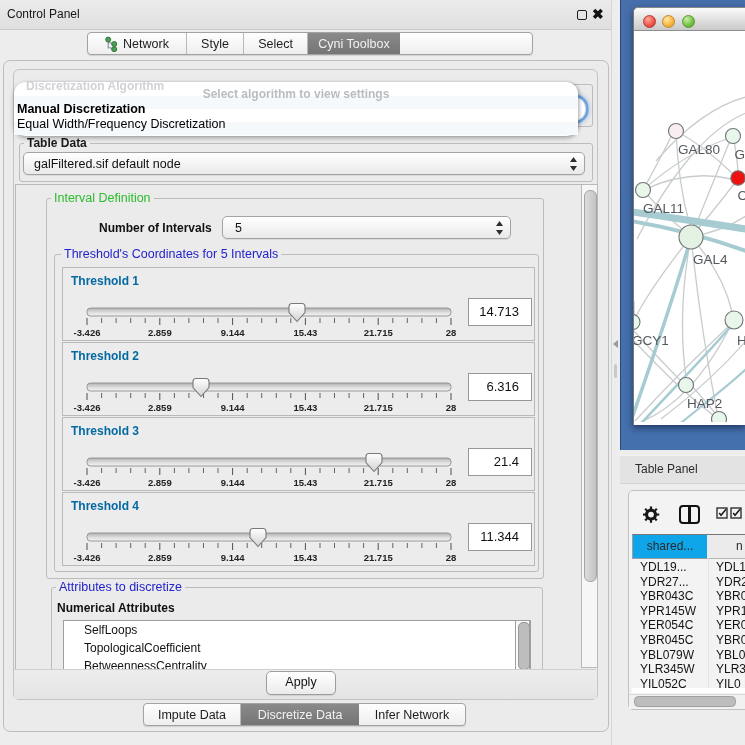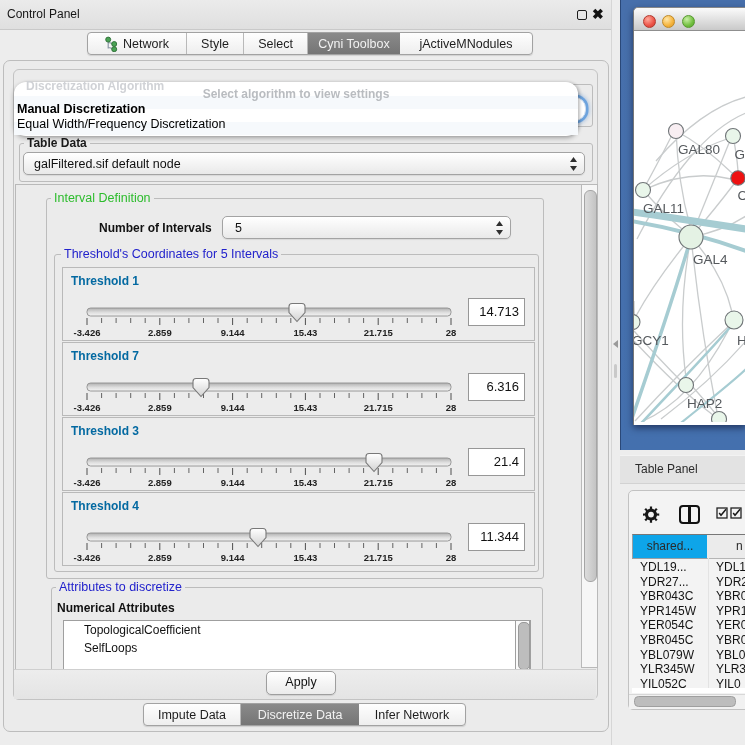--- a/index.html
+++ b/index.html
@@ -31,21 +31,21 @@
 #viewC{left:15px;top:184px;width:566px;height:484px;border:1px solid #b9b9b9;background:#ebebeb;overflow:hidden;border-right:none}
 #vsb{left:581px;top:184px;width:17px;height:484px;background:#f6f6f6;border:1px solid #b9b9b9;box-sizing:border-box}
 #vsb .th{position:absolute;left:2px;top:5px;width:11px;height:390px;border-radius:6px;
  background:linear-gradient(90deg,#dcdcdc,#c3c3c3);border:1px solid #a5a5a5}
 
 .thp{position:absolute;border:1px solid #b9b9b9;background:#ececec}
 .tht{position:absolute;left:8px;top:6px;font-size:12px;font-weight:bold;color:#0369a1}
 .sld{position:absolute;left:0;top:0}
 .tlb{position:absolute;top:58.5px;transform:translateX(-50%);font-size:9.5px;font-weight:bold;color:#222}
 .tvb{position:absolute;left:405px;top:30px;width:50px;height:26px;background:#fff;border:1px solid #979797;
- font-size:13px;color:#111;text-align:right;padding-right:5px;line-height:26px}
+ font-size:13px;color:#111;text-align:right;padding-right:12px;line-height:26px}
 
 #nlist{left:62px;top:619px;width:466px;height:60px;background:#fff;border:1px solid #9f9f9f;font-size:12px;color:#111}
 #nlist div{padding-left:20px;height:18px;line-height:18px}
 #lsb{left:514px;top:619px;width:15px;height:60px;background:#fafafa;border:1px solid #9f9f9f;box-sizing:border-box}
 #lsb .th{position:absolute;left:1.5px;top:1px;width:10px;height:46px;border-radius:5px;background:#bdbdbd;border:1px solid #9a9a9a}
 
 #applyrow{left:14px;top:669px;width:582px;height:29px;background:linear-gradient(#ededed,#e4e4e4);border-top:1px solid #cfcfcf}
 #applybtn{left:266px;top:671px;width:68px;height:22px;border:1px solid #9e9e9e;border-radius:5px;
  background:linear-gradient(#ffffff,#ebebeb);font-size:12.5px;color:#111;text-align:center;line-height:21px;box-shadow:0 1px 1px rgba(0,0,0,.1)}
 
@@ -83,21 +83,20 @@
 <div class="tabbar" style="left:87px;top:32px;width:444px">
 <div class="tab" style="width:99px"><svg width="13" height="16" viewBox="0 0 13 16" style="margin-right:5px">
         <path d="M3.2 4.5 L3.2 12.5 M3.6 6.5 L8.2 7.6 M3.6 11.5 L8.2 12.7" stroke="#8a97a5" stroke-width="1.2" fill="none"></path>
         <circle cx="3.2" cy="3.6" r="2.5" fill="#4aa254" stroke="#2c6e35" stroke-width="0.9"></circle>
         <circle cx="9.2" cy="8" r="2.5" fill="#4aa254" stroke="#2c6e35" stroke-width="0.9"></circle>
         <circle cx="9.2" cy="13.2" r="2.5" fill="#4aa254" stroke="#2c6e35" stroke-width="0.9"></circle>
       </svg>Network</div>
 <div class="tab" style="width:57px">Style</div>
 <div class="tab" style="width:64px">Select</div>
 <div class="tab sel" style="width:92px">Cyni Toolbox</div>
-<div class="tab" style="width:132px;border-right:none">jActiveMNodules</div>
 </div>
 <div id="panelA" class="abs"></div>
 <div id="panelB" class="abs"></div>
 <div class="group" style="left:19px;top:84px;width:572px;height:41px"></div>
 <div class="abs" style="left:24px;top:97px;width:560px;height:22px;border-radius:11px;background:#fff;border:1px solid #cfdef0;box-shadow:0 0 0 2.5px #6da3dd,0 0 4px 3px rgba(96,150,214,.55)"></div>
 <div class="group" style="left:19px;top:143px;width:572px;height:37px"></div>
 <div class="gtitle" style="left:24px;top:137px;color:#1b1b1b;font-weight:bold">Table Data</div>
 <div class="combo" style="left:23px;top:152px;width:560px;height:21px">
     <span class="cv">galFiltered.sif default node</span>
     <svg class="spin" width="9" height="16" viewBox="0 0 9 16">
@@ -166,21 +165,21 @@
         </svg>
         <div class="tlb" style="left:24.0px">-3.426</div>
         <div class="tlb" style="left:96.8px">2.859</div>
         <div class="tlb" style="left:169.6px">9.144</div>
         <div class="tlb" style="left:242.4px">15.43</div>
         <div class="tlb" style="left:315.2px">21.715</div>
         <div class="tlb" style="left:388.0px">28</div>
         <div class="tvb">14.713</div>
       </div>
 <div class="thp" style="left:61px;top:341px;width:471px;height:72px">
-        <div class="tht">Threshold 7</div>
+        <div class="tht">Threshold 2</div>
         <svg class="sld" width="471" height="75" viewBox="0 0 471 75">
 <rect x="24" y="40" width="364" height="8" rx="3.5" fill="url(#trg)" stroke="#8e8e8e" stroke-width="0.9"></rect>
 <line x1="38.6" y1="50" x2="38.6" y2="55" stroke="#636363" stroke-width="1"></line>
           <line x1="53.1" y1="50" x2="53.1" y2="55" stroke="#636363" stroke-width="1"></line>
           <line x1="67.7" y1="50" x2="67.7" y2="55" stroke="#636363" stroke-width="1"></line>
           <line x1="82.2" y1="50" x2="82.2" y2="55" stroke="#636363" stroke-width="1"></line>
           <line x1="111.4" y1="50" x2="111.4" y2="55" stroke="#636363" stroke-width="1"></line>
           <line x1="125.9" y1="50" x2="125.9" y2="55" stroke="#636363" stroke-width="1"></line>
           <line x1="140.5" y1="50" x2="140.5" y2="55" stroke="#636363" stroke-width="1"></line>
           <line x1="155.0" y1="50" x2="155.0" y2="55" stroke="#636363" stroke-width="1"></line>
@@ -289,22 +288,23 @@
         <div class="tlb" style="left:169.6px">9.144</div>
         <div class="tlb" style="left:242.4px">15.43</div>
         <div class="tlb" style="left:315.2px">21.715</div>
         <div class="tlb" style="left:388.0px">28</div>
         <div class="tvb">11.344</div>
       </div>
 <div class="group" style="left:50px;top:586px;width:490px;height:100px"></div>
 <div class="gtitle" style="left:55px;top:580px;color:#2222cc;font-size:12.5px">Attributes to discretize</div>
 <div class="abs" style="left:56px;top:600px;font-size:12px;font-weight:bold;color:#111">Numerical Attributes</div>
 <div id="nlist" class="abs">
+        <div>SelfLoops</div>
         <div>TopologicalCoefficient</div>
-        <div>SelfLoops</div>
+        <div>BetweennessCentrality</div>
       </div>
 <div id="lsb" class="abs">
         <div class="th"></div>
       </div>
 </div>
 </div>
 <div id="vsb" class="abs">
     <div class="th"></div>
   </div>
 <div id="applyrow" class="abs"></div>

